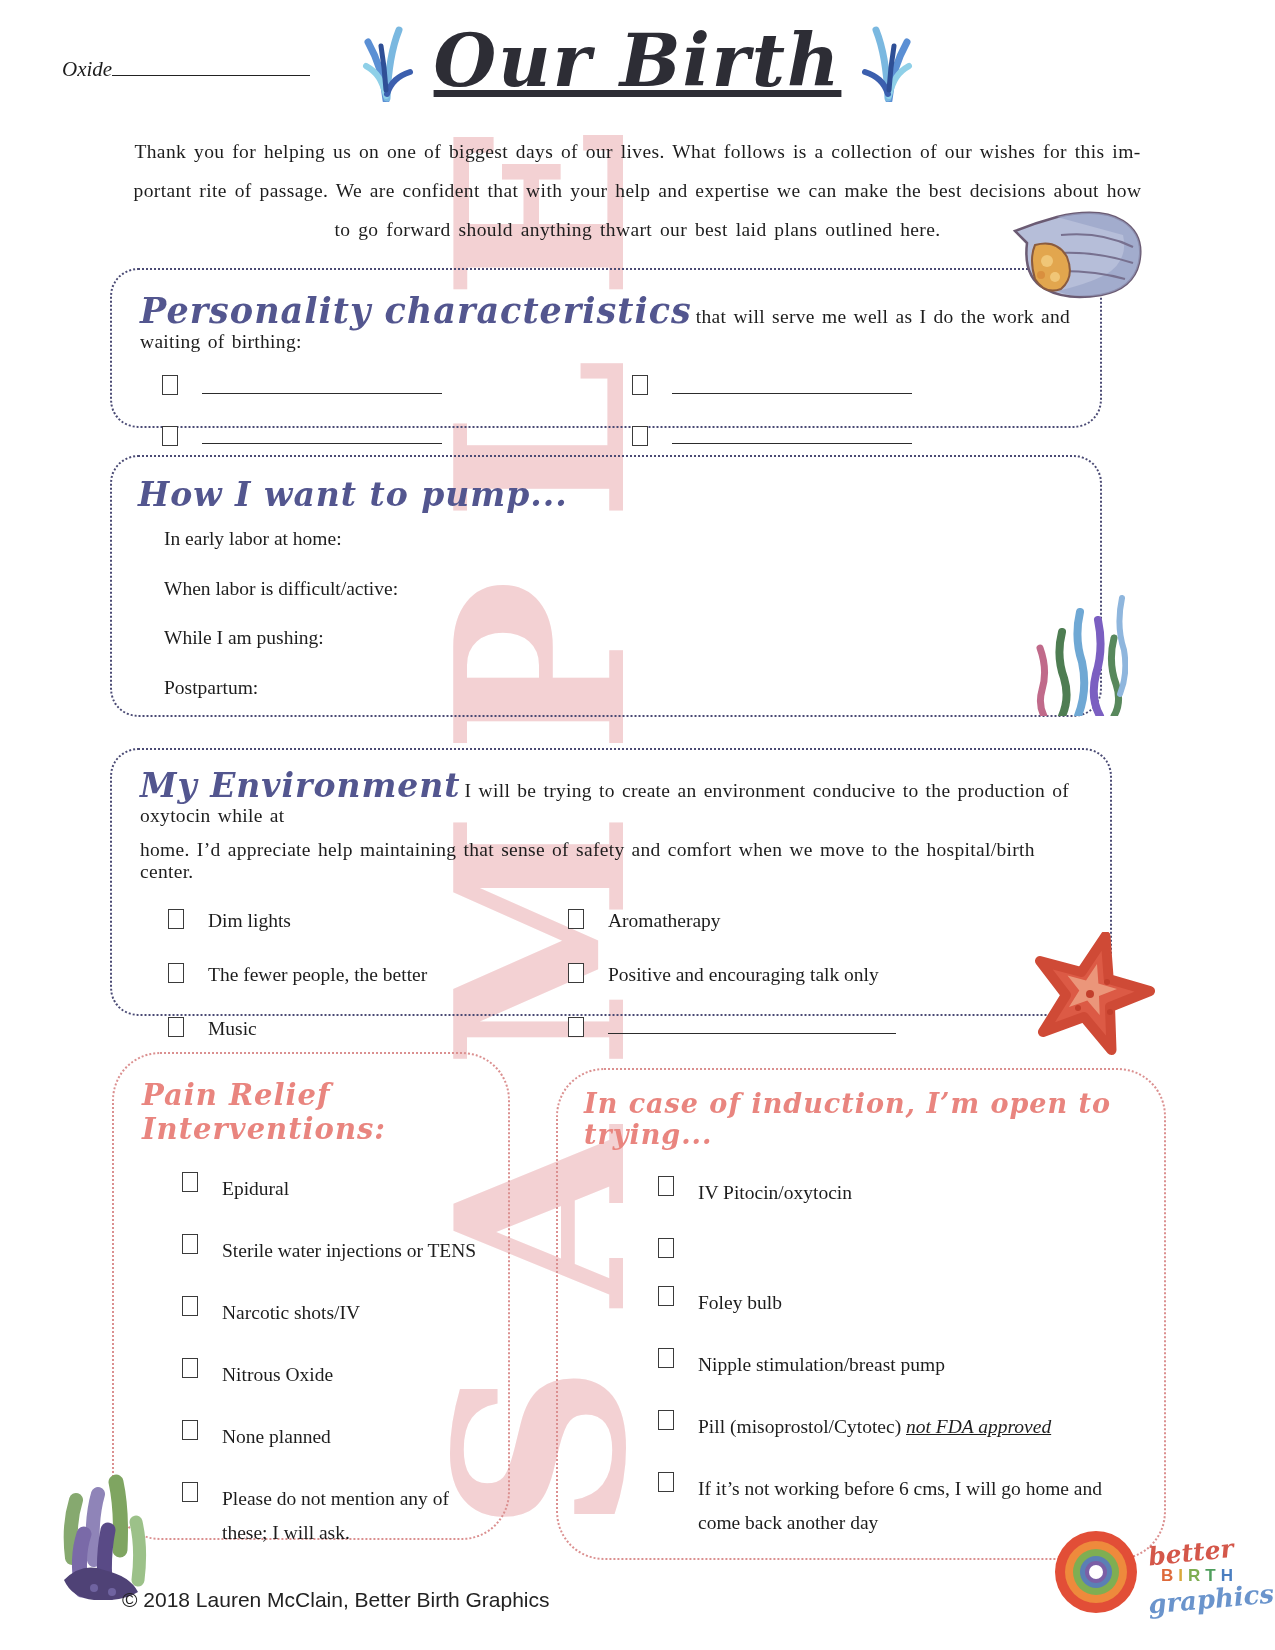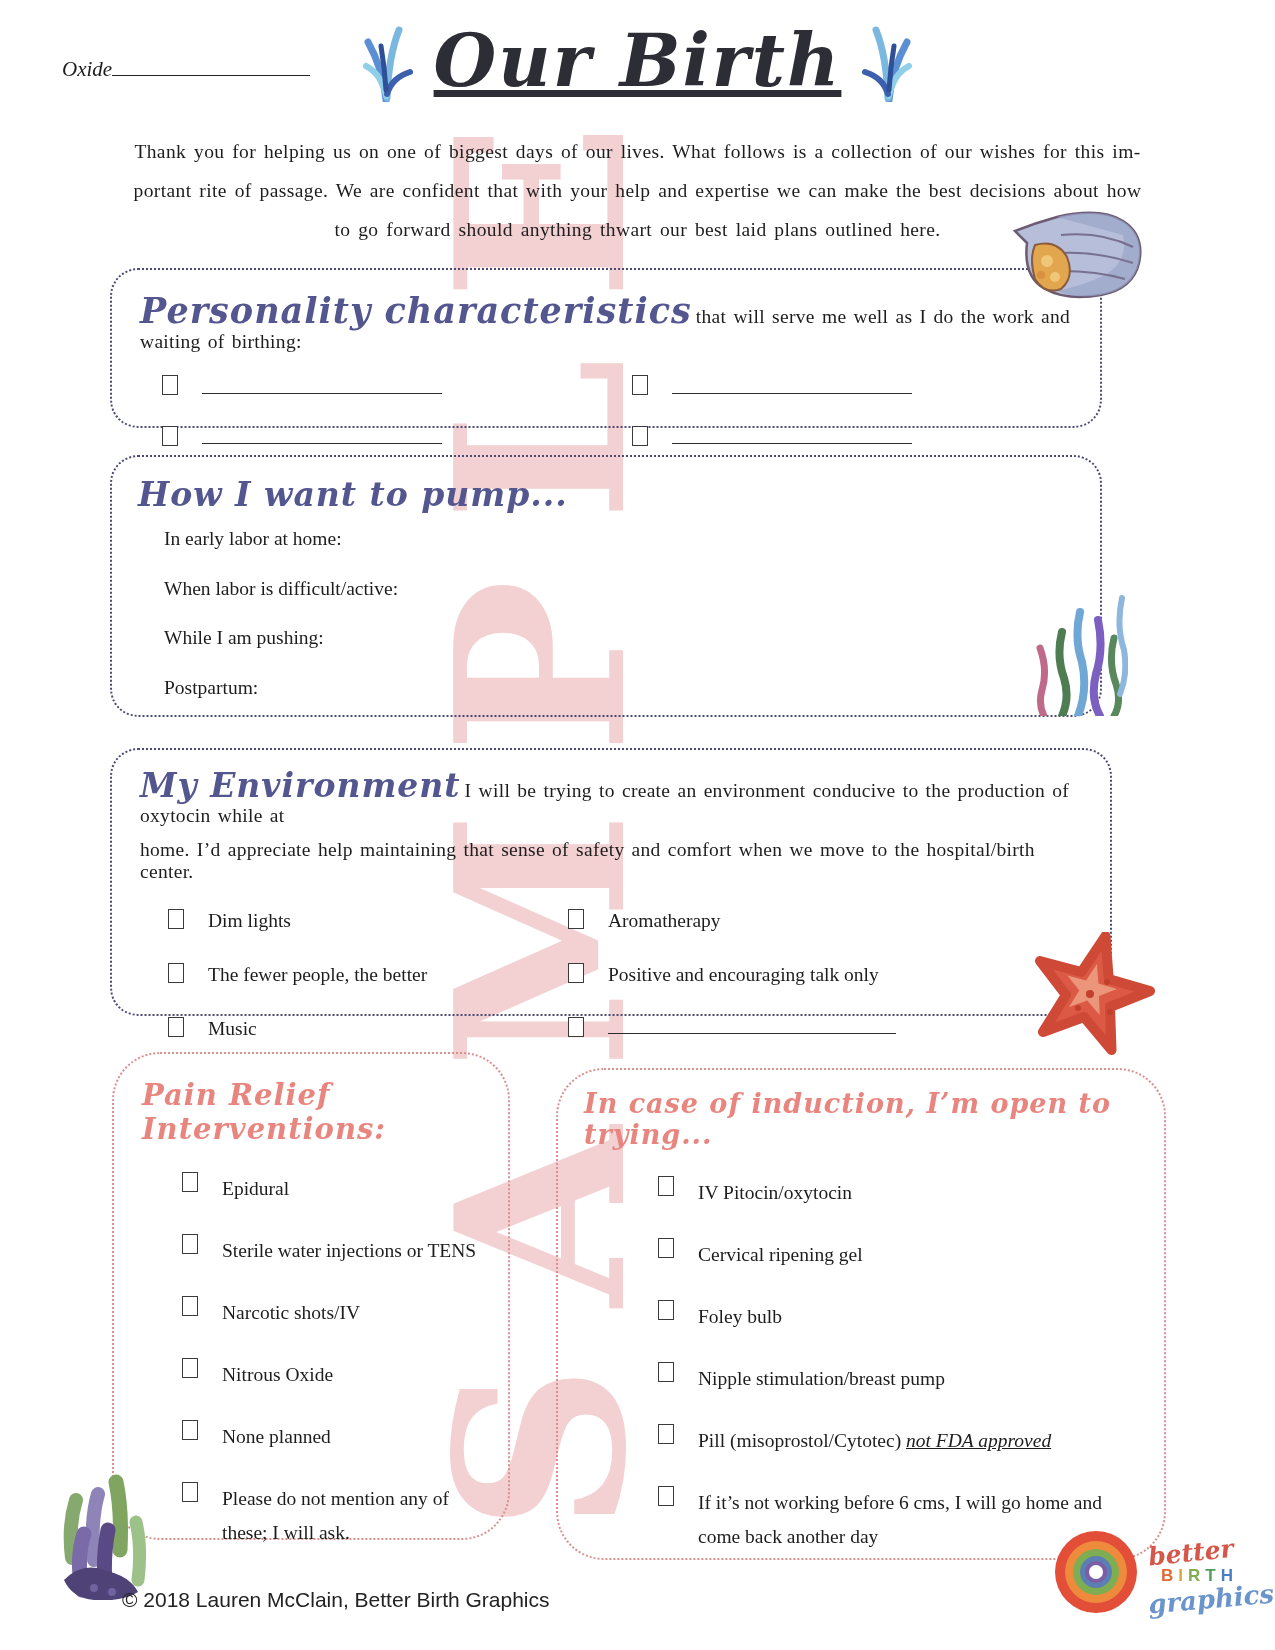--- a/index.html
+++ b/index.html
@@ -232,21 +232,20 @@
 
   <section class="box pinkbox" id="box-induction">
     <div class="script pinkhead h-induction">In case of induction, I’m open to trying...</div>
     <div class="v-list">
       <div class="chk-item">
           <span class="cb"></span>
           <span class="ind-label">IV Pitocin/oxytocin</span>
         </div>
       <div class="chk-item">
           <span class="cb"></span>
-          <span class="ind-label">Cervical ripening gel</span>
         </div>
       <div class="chk-item">
           <span class="cb"></span>
           <span class="ind-label">Foley bulb</span>
         </div>
       <div class="chk-item">
           <span class="cb"></span>
           <span class="ind-label">Nipple stimulation/breast pump</span>
         </div>
       <div class="chk-item">

